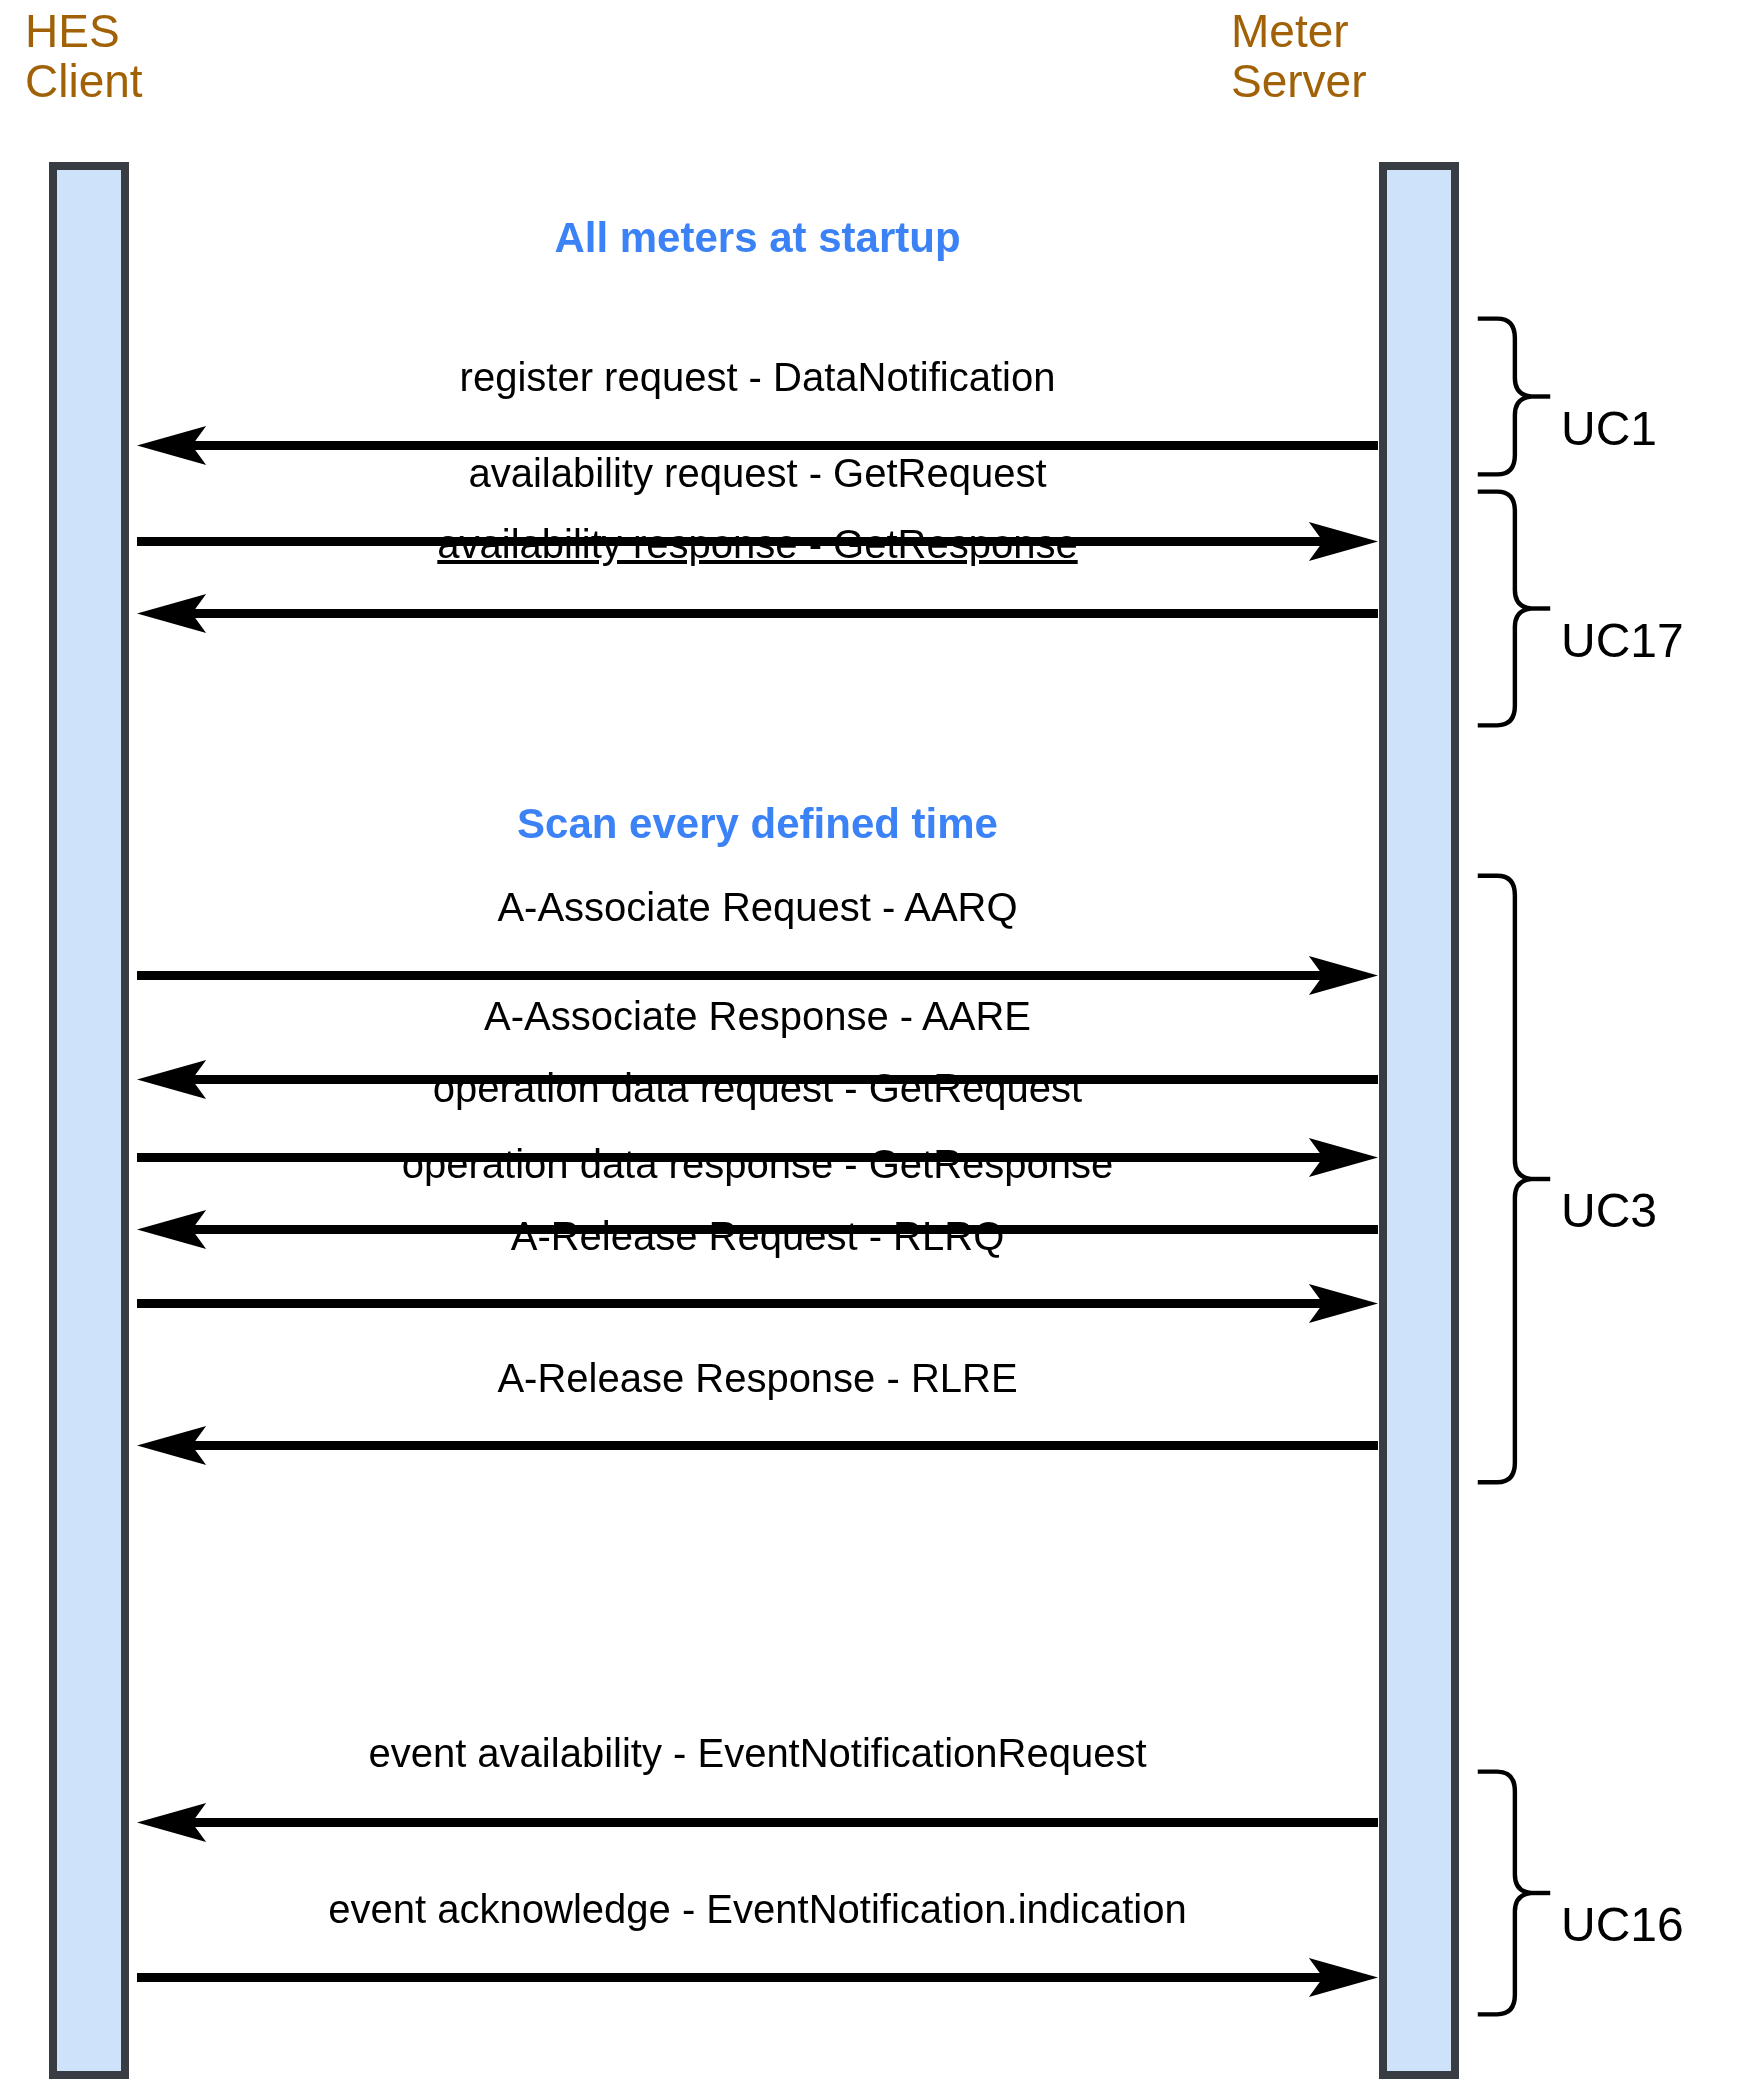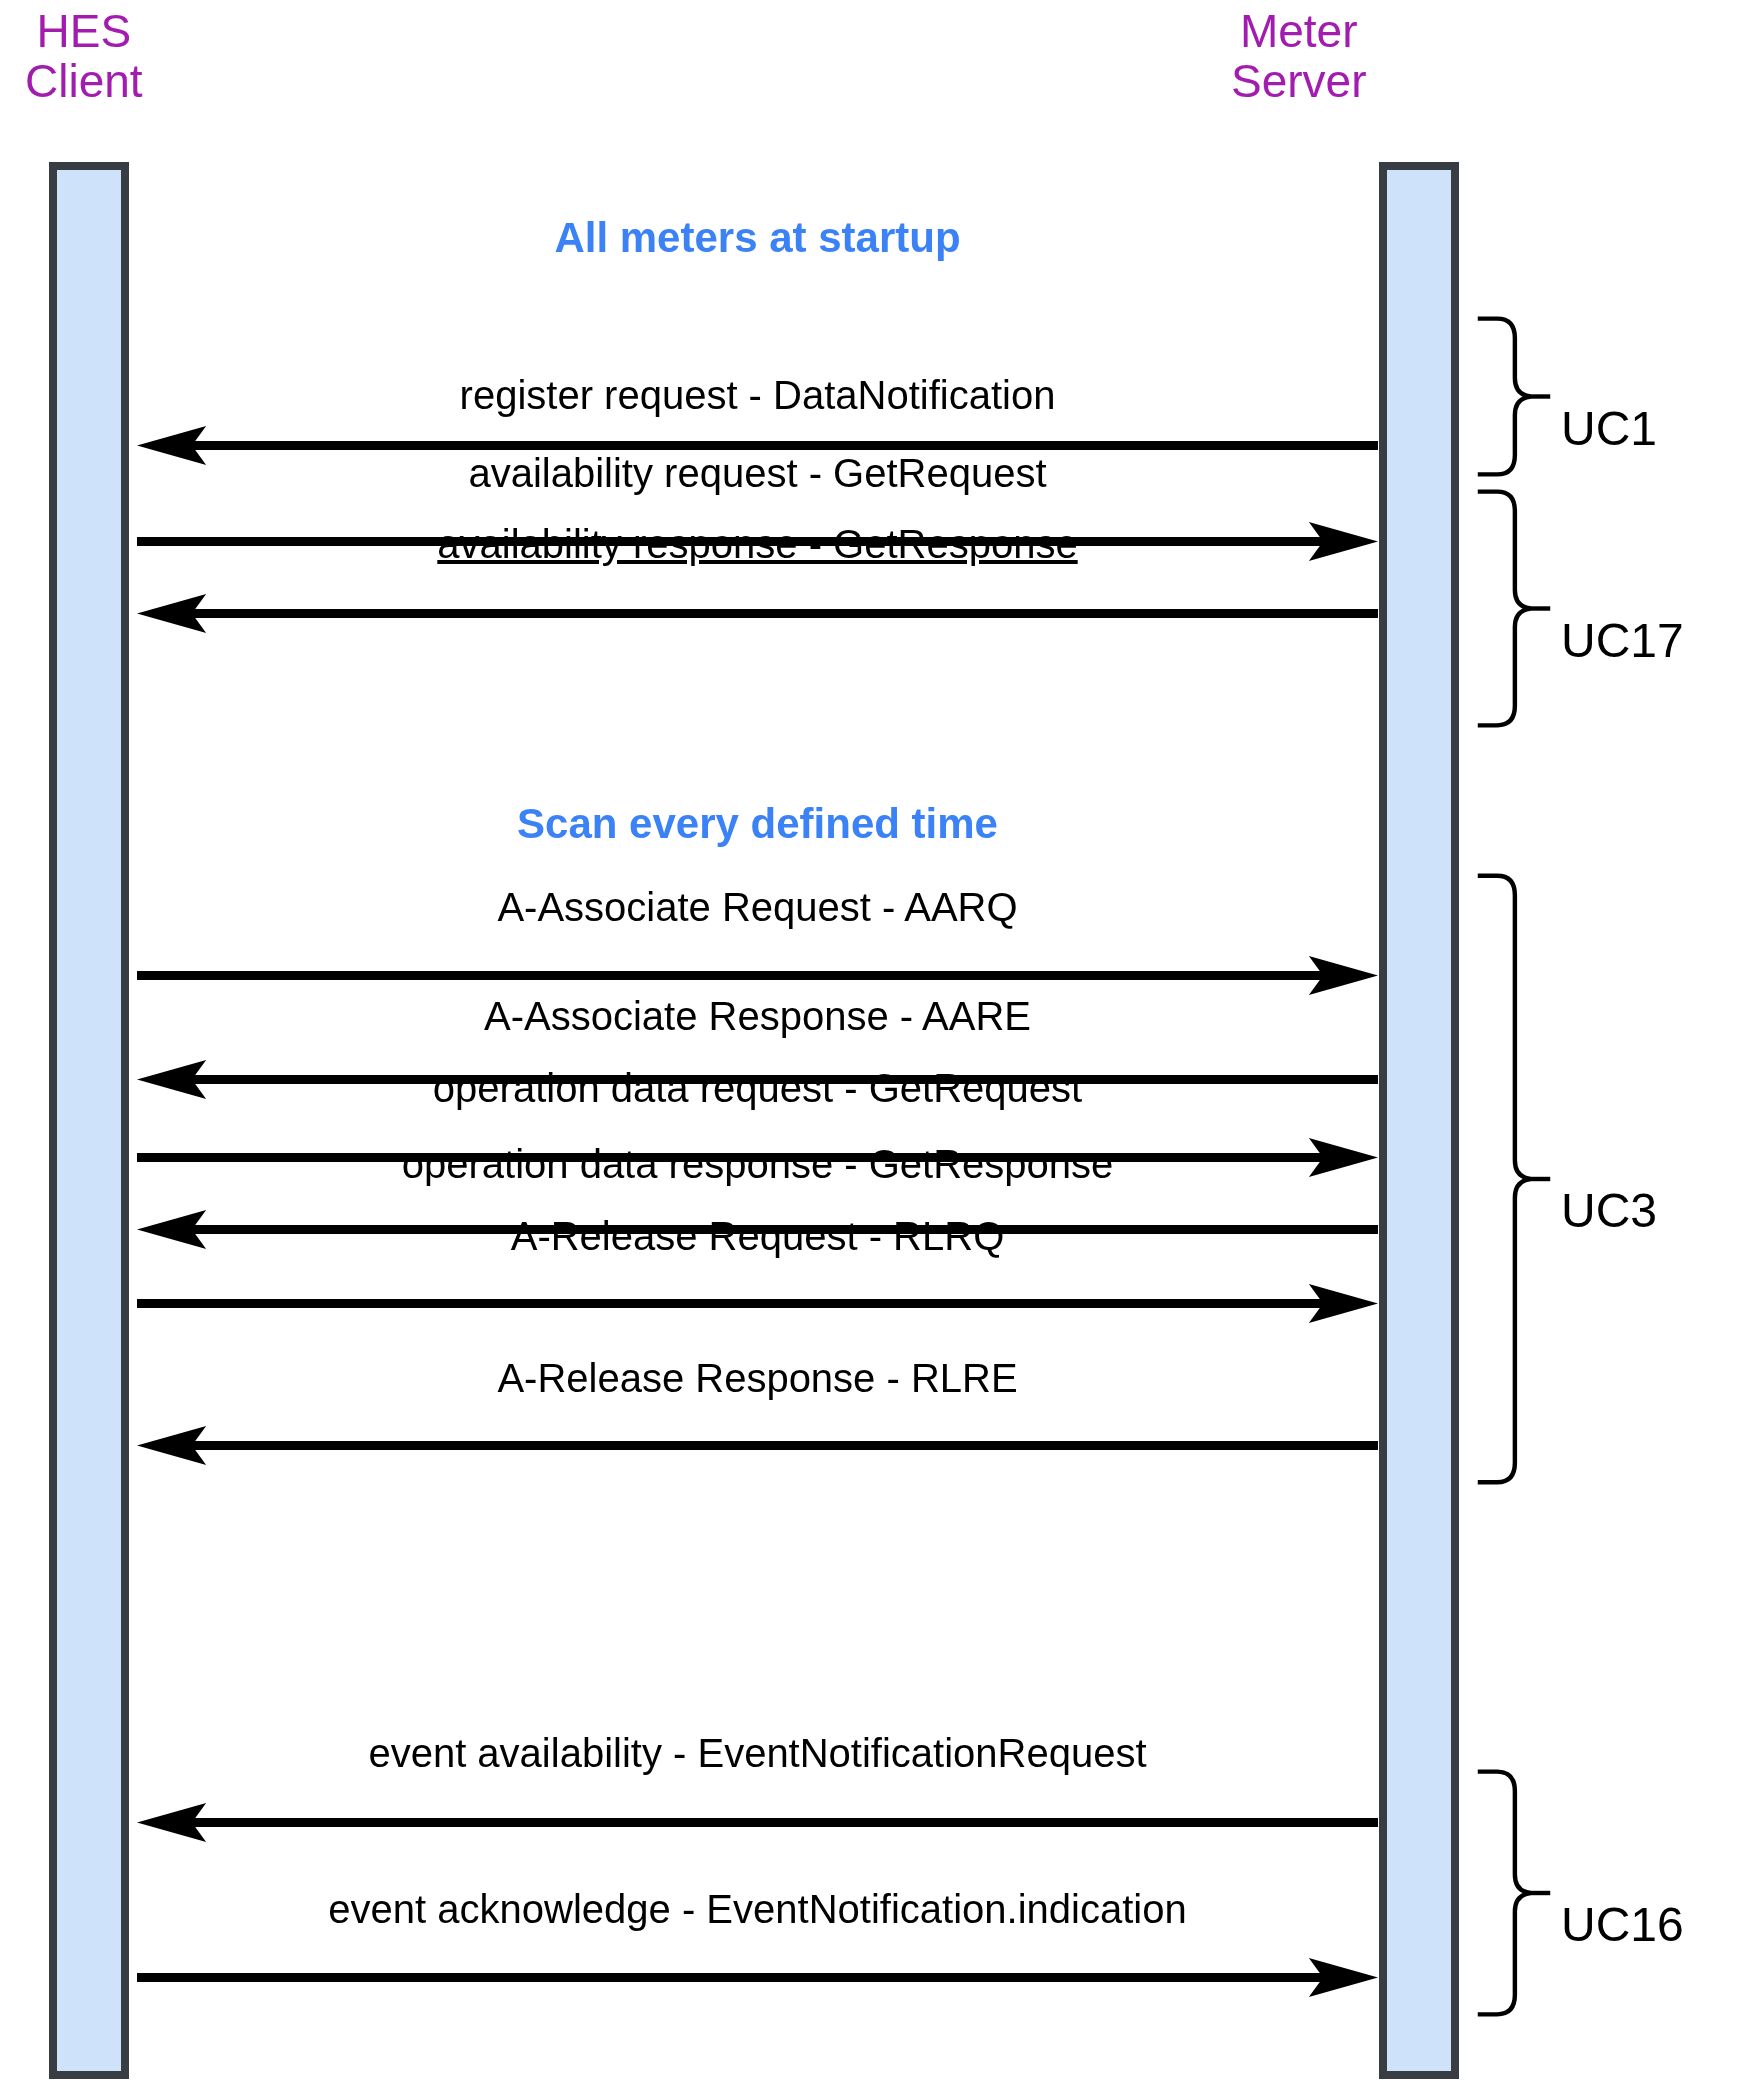--- a/index.html
+++ b/index.html
@@ -14,23 +14,23 @@
     height:2097px;
     background:#ffffff;
     overflow:hidden;
   }
 
   
   .actor-label{
     position:absolute;
     font-size:46px;
     line-height:1.08;
-    color:#a21caf;
+    color:#a16207;
     white-space:pre;
-    text-align:center;
+    text-align:left;
   }
   #actor-client-label{ left:25px;  top:7px; }
   #actor-server-label{ left:1231px; top:7px; }
 
   
   .lifeline{
     position:absolute;
     top:162px;
     width:80px;
     height:1917px;
@@ -106,21 +106,21 @@
 
   <div class="actor-label" id="actor-server-label" style="white-space: pre;">Meter
 Server</div>
 
   <div class="lifeline" id="lifeline-client"></div>
   <div class="lifeline" id="lifeline-server"></div>
 
   <div class="section-title" style="top:213px;">All meters at startup</div>
 
   <div class="message">
-    <div class="msg-label" style="top:375px;">register request - DataNotification</div>
+    <div class="msg-label" style="top:357px;">register request - DataNotification</div>
     <div class="msg-arrow" style="top:426px;">
       <svg viewBox="0 0 1400 44" preserveAspectRatio="none">
         <path d="M60,17 H1400 V27 H60 Z" fill="#000"></path>
         <path d="M0,22 L78,0 L62,22 L78,44 Z" fill="#000"></path>
       </svg>
     </div>
   </div>
 
   <div class="message">
     <div class="msg-label" style="top:453px;">availability request - GetRequest</div>

